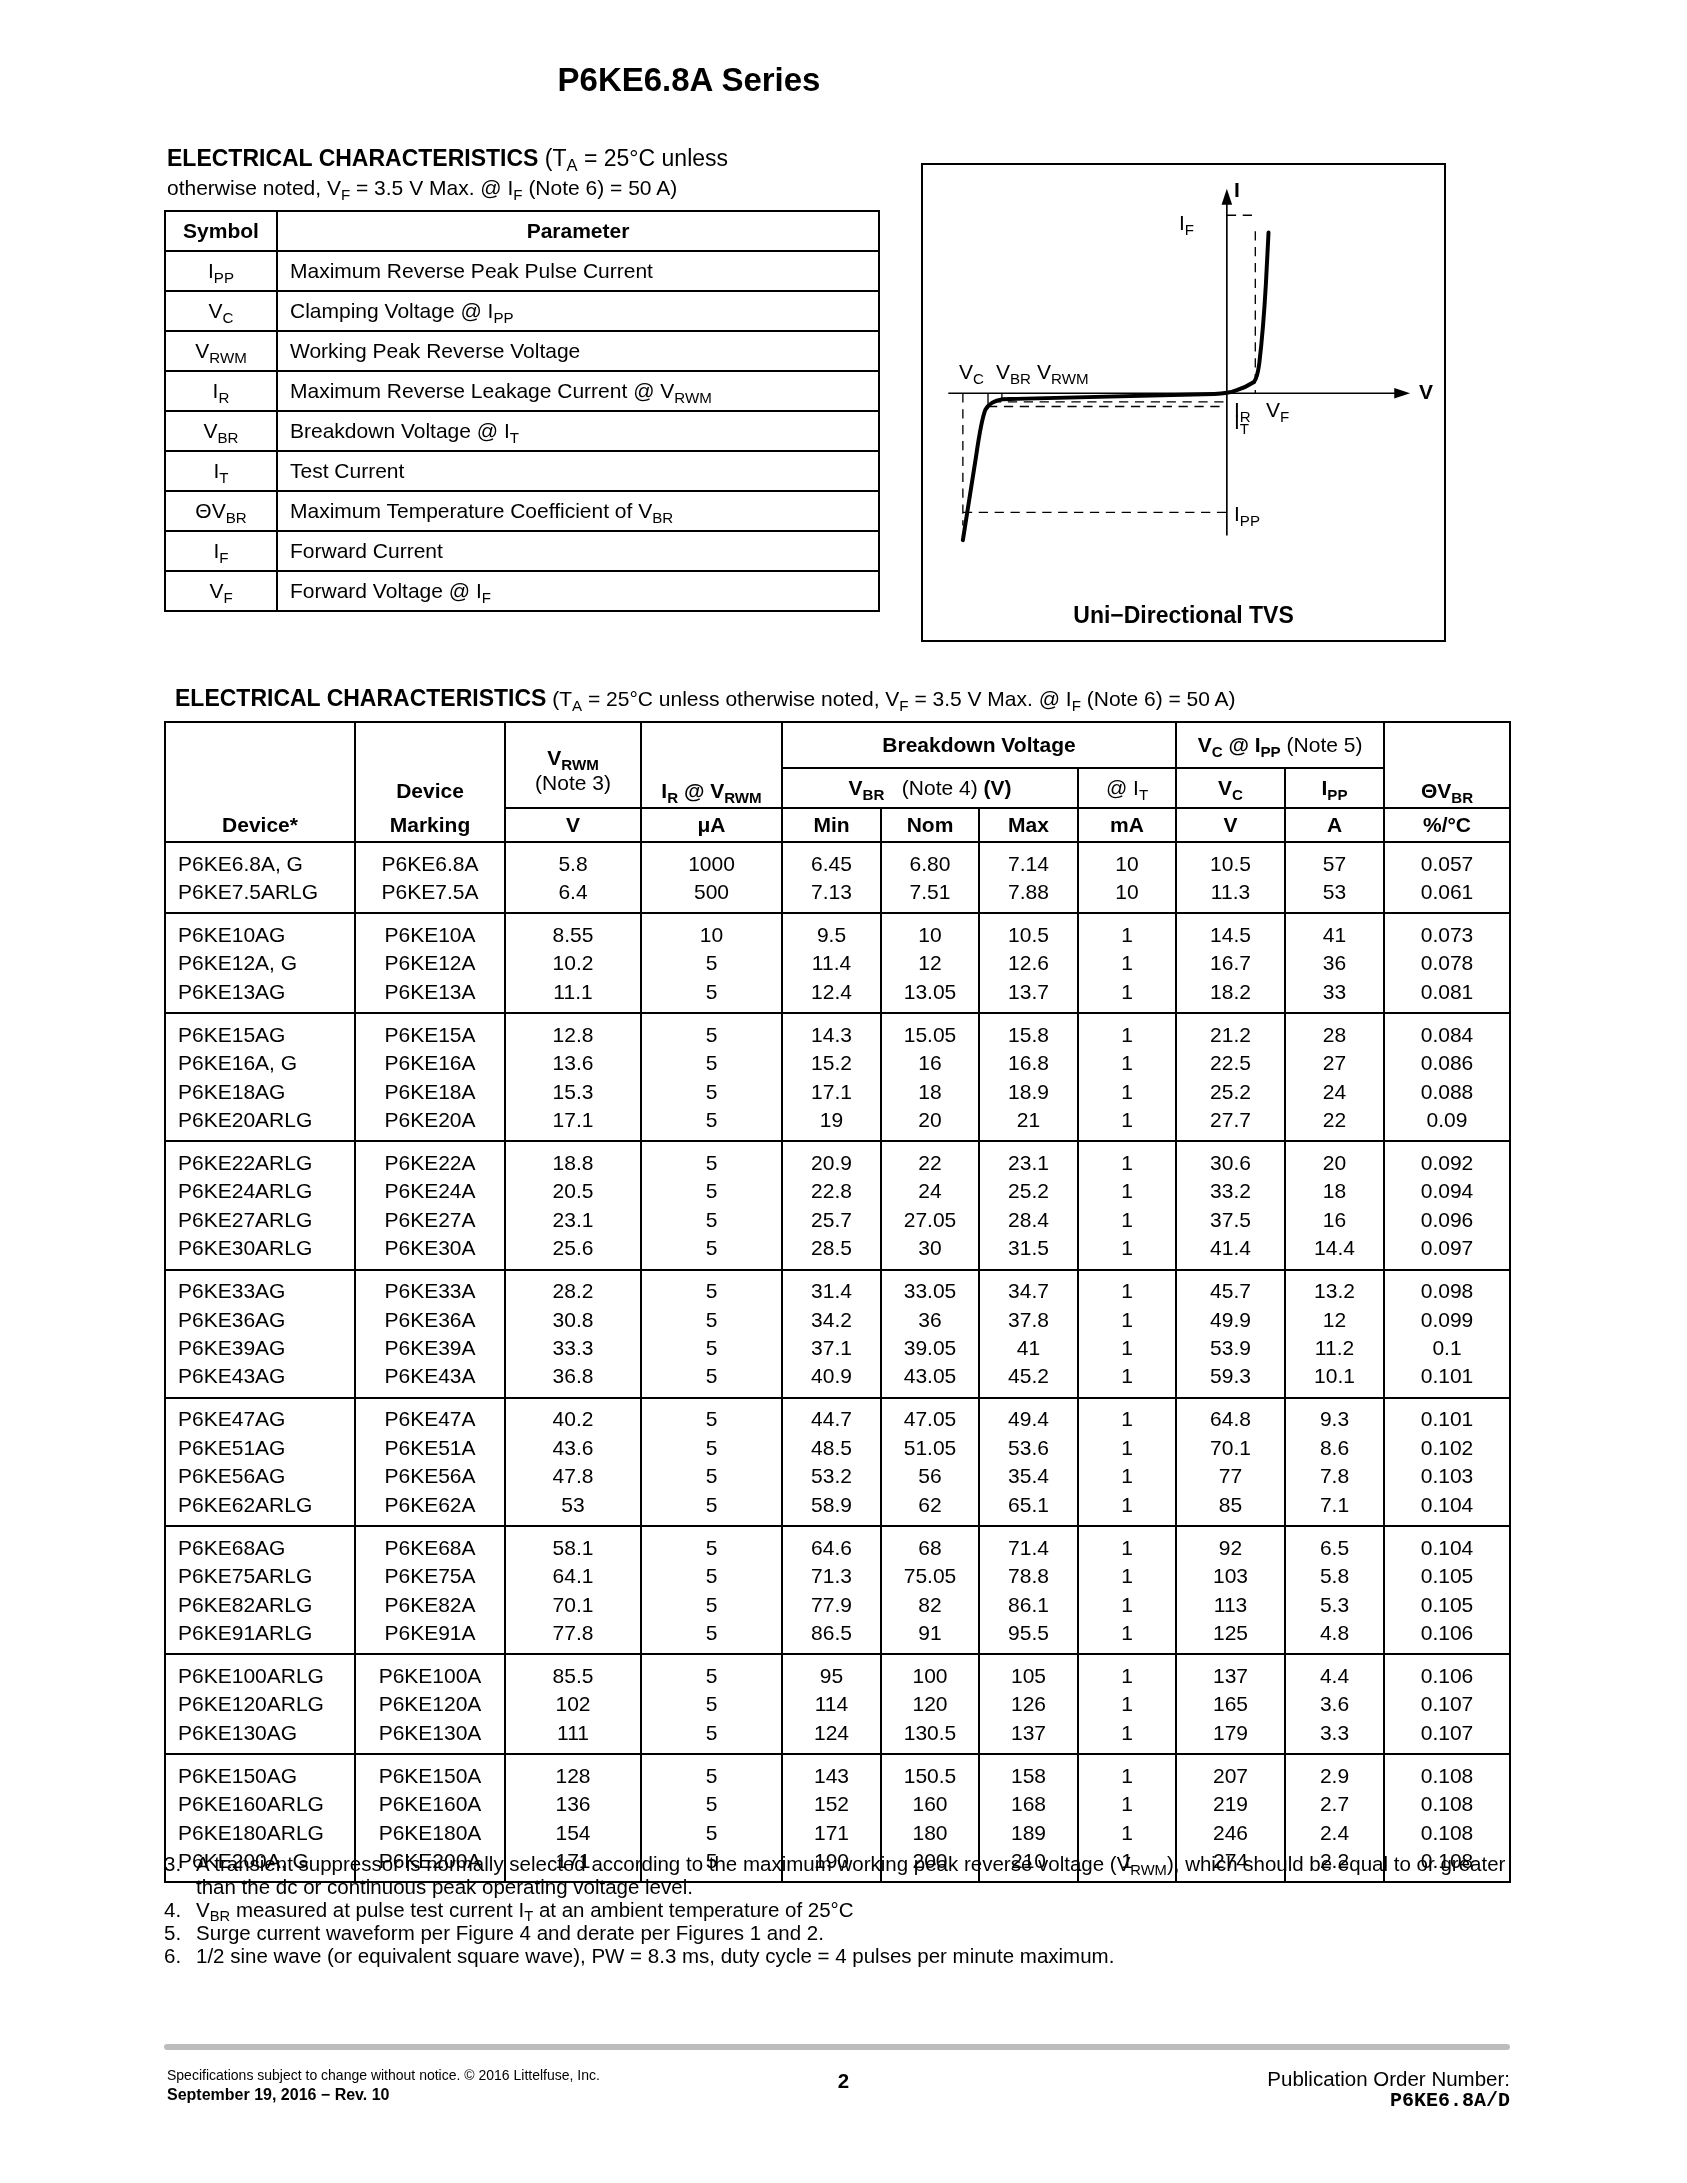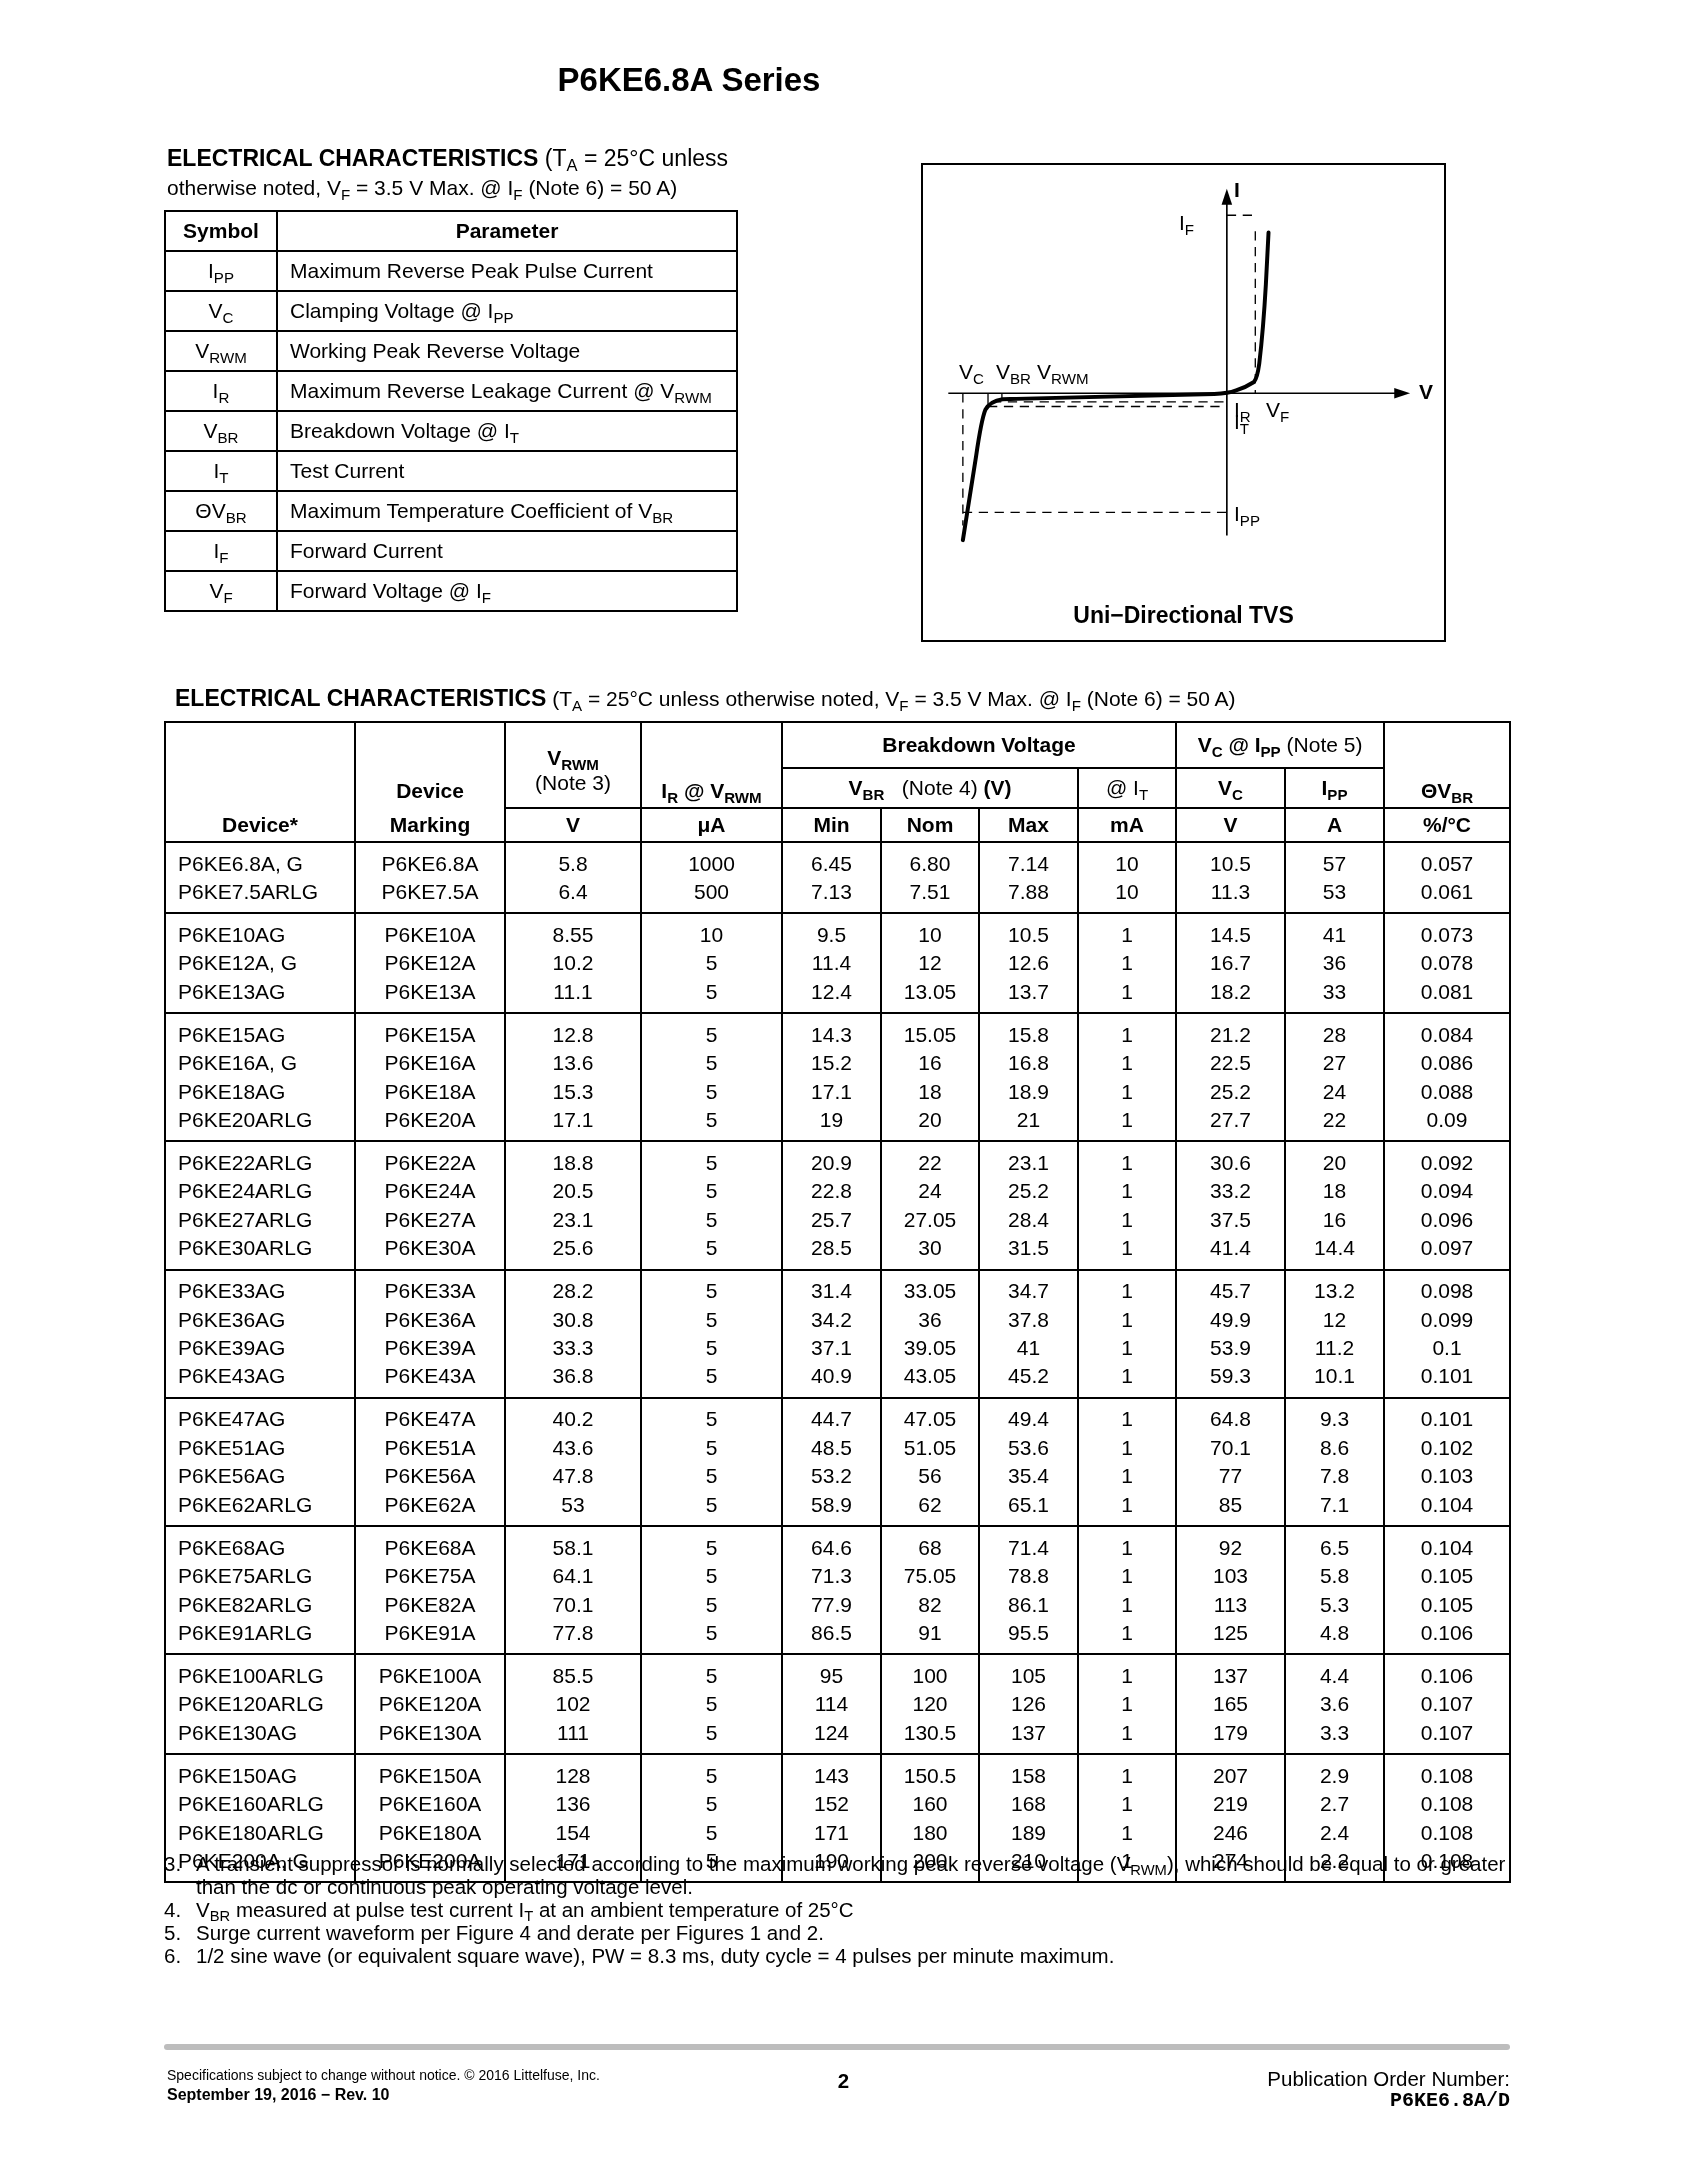--- a/index.html
+++ b/index.html
@@ -5,21 +5,21 @@
   html, body { margin:0; padding:0; background:#ffffff; }
   body { width:1687px; height:2183px; position:relative; overflow:hidden;
          font-family:"Liberation Sans", sans-serif; color:#000; }
   .abs { position:absolute; }
   .page-title { left:0; width:1378px; top:61px; text-align:center; font-weight:bold; font-size:33px; }
   .heading { font-size:23px; line-height:29px; }
   .heading b { font-weight:bold; }
   sub { font-size:0.72em; vertical-align:-0.3em; line-height:0; }
   table { border-collapse:collapse; }
   
-  .sym-table { left:164px; top:210px; width:574px; }
+  .sym-table { left:164px; top:210px; width:716px; }
   .sym-table td, .sym-table th { border:2px solid #000; height:38px; font-size:21px; padding:0; }
   .sym-table th { font-weight:bold; text-align:center; }
   .sym-table td.sym { width:110px; text-align:center; }
   .sym-table td.par { padding-left:12px; text-align:left; }
   
   .diagram-box { left:921px; top:163px; width:525px; height:479px; border:2px solid #000; box-sizing:border-box; }
   .diagram-box svg { position:absolute; left:0; top:0; }
   .diag-caption { position:absolute; left:0; width:100%; top:437px; text-align:center; font-weight:bold; font-size:23px; }
   .dl { position:absolute; font-size:21px; }
   .dl-bold { font-weight:bold; }

